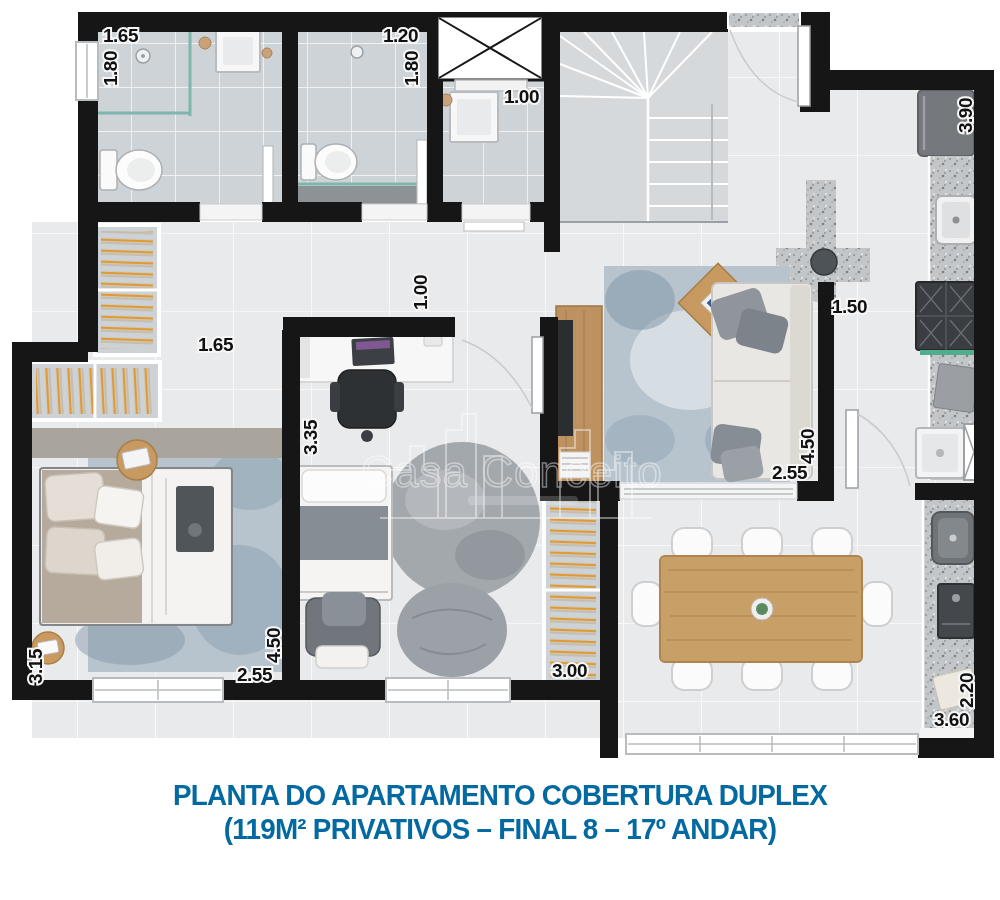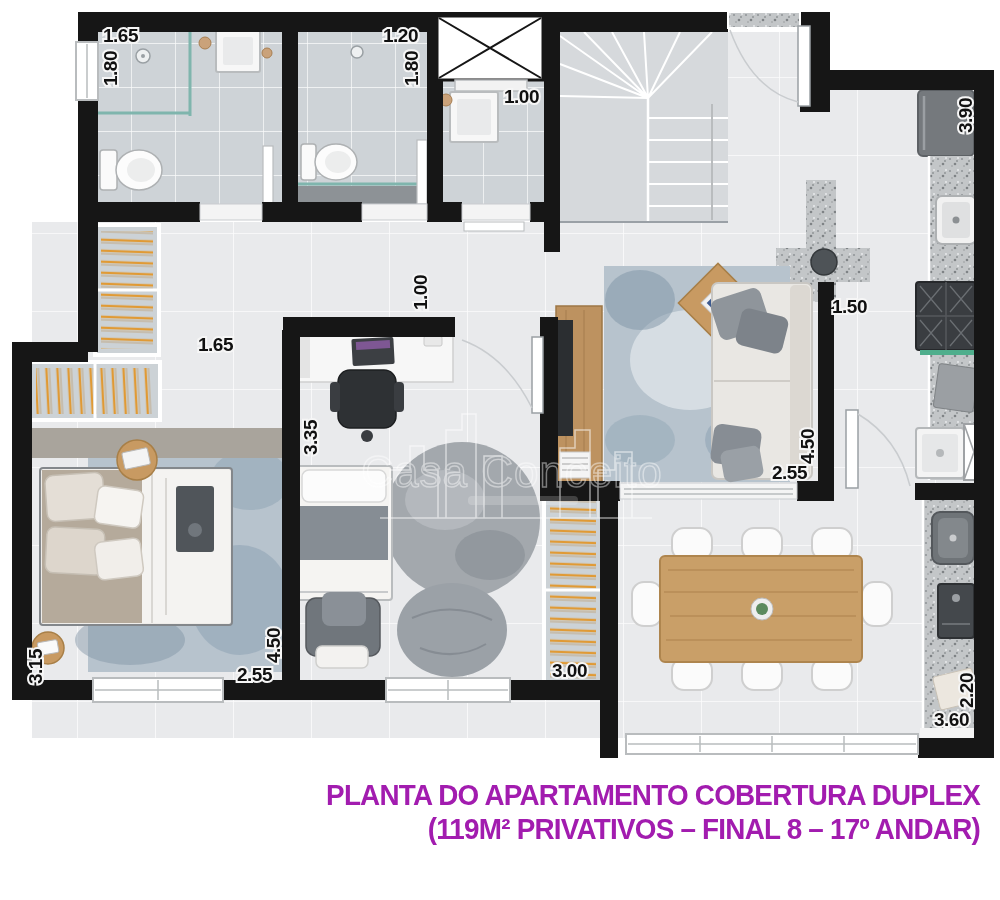--- a/index.html
+++ b/index.html
@@ -1,19 +1,19 @@
 <!DOCTYPE html>
 <html><head>
 <meta charset="utf-8">
 <style>
   html,body{margin:0;padding:0;background:#ffffff;}
   .stage{position:relative;width:1000px;height:900px;background:#ffffff;overflow:hidden;
          font-family:"Liberation Sans",sans-serif;}
   .plan-svg{position:absolute;left:0;top:0;}
-  .caption{position:absolute;left:0;top:778px;width:1000px;text-align:right;color:#a21caf;}
+  .caption{position:absolute;left:0;top:778px;width:1000px;text-align:center;color:#0369a1;}
   .caption .l1,.caption .l2{font-weight:700;font-size:29px;letter-spacing:-0.8px;
        transform:scaleX(0.96);line-height:1.18;}
   svg text.dim{font-family:"Liberation Sans",sans-serif;font-weight:700;font-size:19px;
        fill:#101010;paint-order:stroke;stroke:#f6f6f6;stroke-width:4px;letter-spacing:-0.5px;}
   svg text.wm{font-family:"Liberation Sans",sans-serif;font-weight:400;font-size:44px;
        fill:none;stroke:#ffffff;stroke-width:1.4px;opacity:0.8;letter-spacing:1px;}
 </style>
 </head>
 <body>
 

